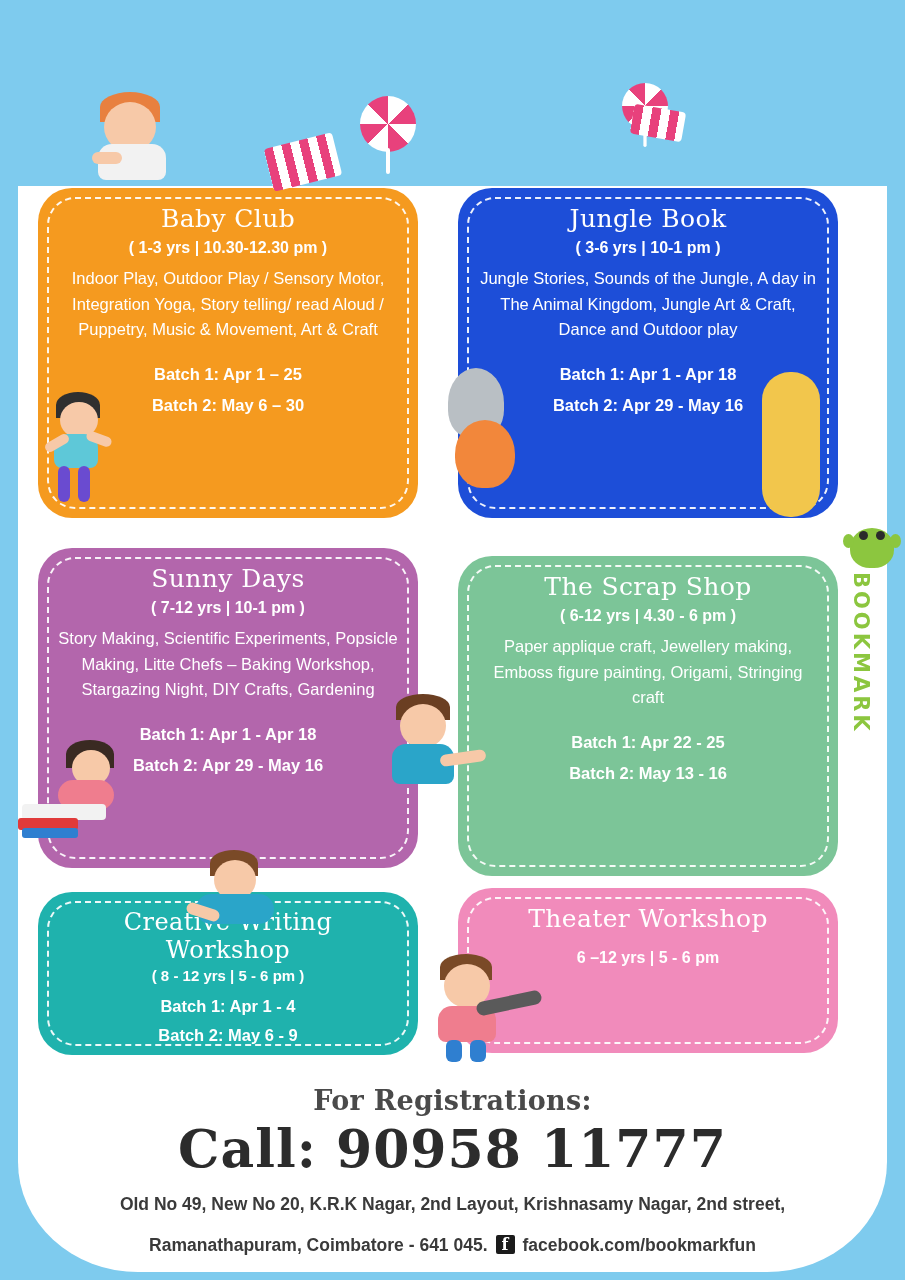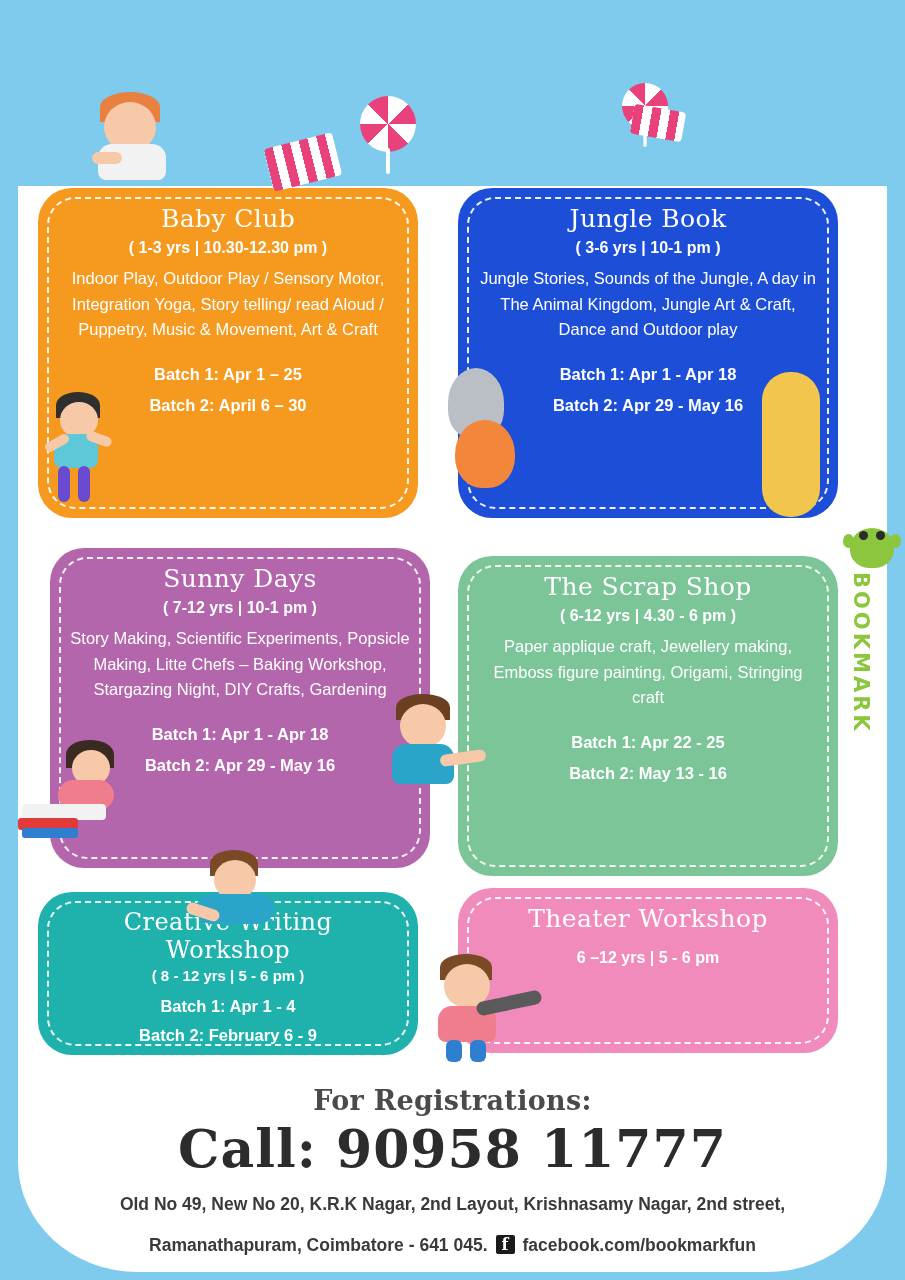--- a/index.html
+++ b/index.html
@@ -136,21 +136,21 @@
   }
   .batches { margin-top: 16px; position: relative; z-index: 2; }
   .batch {
     font-size: 16.5px;
     font-weight: bold;
     line-height: 1.9;
   }
   
   #card-baby   { left: 0;   top: 0;   width: 380px; height: 330px; background: #f59a1f; }
   #card-jungle { left: 420px; top: 0; width: 380px; height: 330px; background: #1d4ed8; }
-  #card-sunny  { left: 12px;   top: 360px; width: 380px; height: 320px; background: #b366ac; }
+  #card-sunny  { left: 0;   top: 360px; width: 380px; height: 320px; background: #b366ac; }
   #card-scrap  { left: 420px; top: 368px; width: 380px; height: 320px; background: #7cc598; }
   #card-write  { left: 0;   top: 704px; width: 380px; height: 163px; background: #1fb2ad; }
   #card-theater{ left: 420px; top: 700px; width: 380px; height: 165px; background: #f18bbb; }
 
   #card-write .card-title { font-size: 24px; margin-bottom: 3px; }
   #card-write .card-sub { margin-bottom: 8px; font-size: 15px; }
   #card-write .batch { line-height: 1.75; }
   #card-theater .card-title { font-size: 25px; margin-bottom: 10px; }
   #card-theater .t-line { font-size: 16px; font-weight: bold; line-height: 1.9; position:relative; z-index:2;}
 
@@ -269,21 +269,21 @@
 
   <div class="cards">
 
     <div class="card" id="card-baby">
       <div class="dashed"></div>
       <div class="card-title">Baby Club</div>
       <div class="card-sub">( 1-3 yrs | 10.30-12.30 pm )</div>
       <div class="card-desc">Indoor Play, Outdoor Play / Sensory Motor, Integration Yoga, Story telling/ read Aloud / Puppetry, Music &amp; Movement, Art &amp; Craft</div>
       <div class="batches">
         <div class="batch">Batch 1:  Apr 1 – 25</div>
-        <div class="batch">Batch 2:  April 6 – 30</div>
+        <div class="batch">Batch 2:  May 6 – 30</div>
       </div>
     </div>
 
     <div class="card" id="card-jungle">
       <div class="dashed"></div>
       <div class="card-title">Jungle Book</div>
       <div class="card-sub">( 3-6 yrs | 10-1 pm )</div>
       <div class="card-desc">Jungle Stories, Sounds of the Jungle, A day in The Animal Kingdom, Jungle Art &amp; Craft, Dance and Outdoor play</div>
       <div class="batches">
         <div class="batch">Batch 1:  Apr 1 - Apr 18</div>
@@ -312,21 +312,21 @@
         <div class="batch">Batch 2:  May 13 - 16</div>
       </div>
     </div>
 
     <div class="card" id="card-write">
       <div class="dashed"></div>
       <div class="card-title">Creative Writing Workshop</div>
       <div class="card-sub">( 8 - 12 yrs | 5 - 6 pm )</div>
       <div class="batches" style="margin-top:4px;">
         <div class="batch">Batch 1:  Apr 1 - 4</div>
-        <div class="batch">Batch 2:  February 6 - 9</div>
+        <div class="batch">Batch 2:  May 6 - 9</div>
       </div>
     </div>
 
     <div class="card" id="card-theater">
       <div class="dashed"></div>
       <div class="card-title">Theater Workshop</div>
       <div class="t-line">6 –12 yrs | 5 - 6 pm</div>
     </div>
   </div>
 

